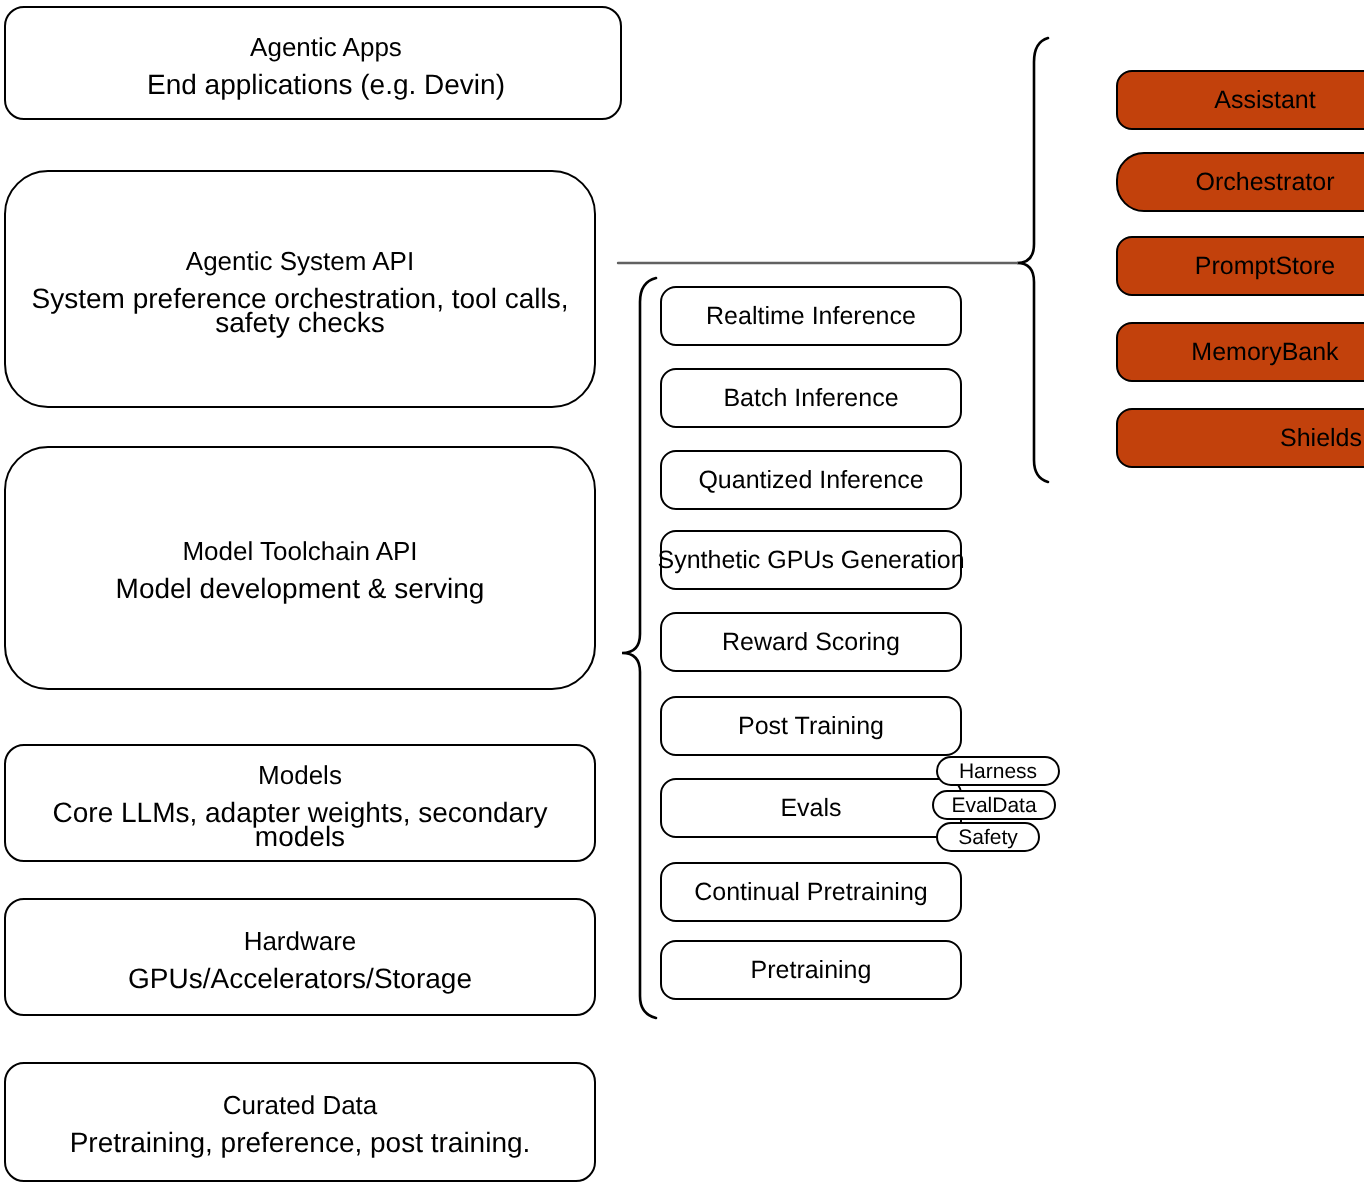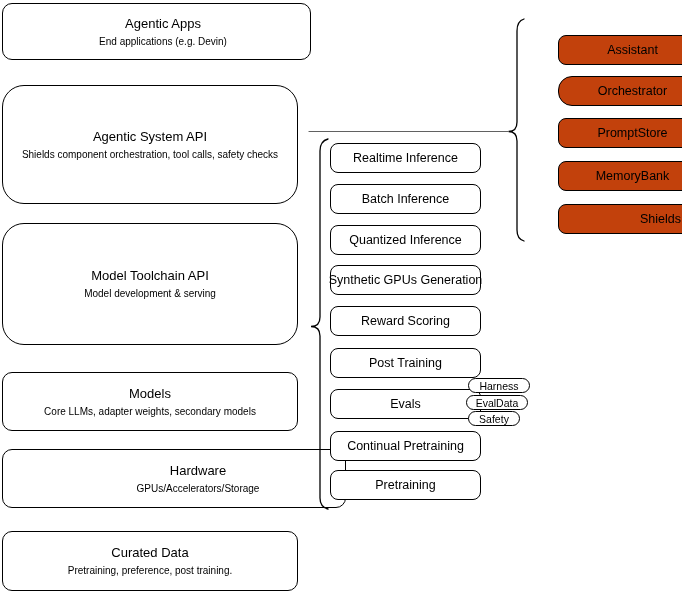--- a/index.html
+++ b/index.html
@@ -20,26 +20,26 @@
     border: 1.3px solid #000;
     background: #fff;
     display: flex;
     flex-direction: column;
     align-items: center;
     justify-content: center;
     text-align: center;
     box-sizing: content-box;
   }
   .lbox .title { font-size: 13px; line-height: 15px; }
-  .lbox .sub   { font-size: 10px; line-height: 12px; margin-top: 5px; }
+  .lbox .sub   { font-size: 14px; line-height: 12px; margin-top: 5px; }
   .b1 { top: 3px;   height: 55px;  border-radius: 10px; padding-left: 13px; }
   .b2 { top: 85px;  height: 117px; border-radius: 22px; }
   .b3 { top: 223px; height: 120px; border-radius: 22px; }
   .b4 { top: 372px; height: 57px;  border-radius: 10px; }
-  .b5 { top: 449px; height: 57px;  border-radius: 10px; padding-left: 48px; }
+  .b5 { top: 449px; height: 57px;  border-radius: 10px; }
   .b6 { top: 531px; height: 58px;  border-radius: 10px; }
 
   
   .mbox {
     position: absolute;
     left: 330px;
     width: 149px;
     height: 28px;
     border: 1.3px solid #000;
     border-radius: 8px;
@@ -101,21 +101,21 @@
 <body>
 
 <div class="canvas">
 
   <div class="lbox b1">
     <div class="title">Agentic Apps</div>
     <div class="sub">End applications (e.g. Devin)</div>
   </div>
   <div class="lbox b2">
     <div class="title">Agentic System API</div>
-    <div class="sub">Shields component orchestration, tool calls, safety checks</div>
+    <div class="sub">System preference orchestration, tool calls, safety checks</div>
   </div>
   <div class="lbox b3">
     <div class="title">Model Toolchain API</div>
     <div class="sub">Model development &amp; serving</div>
   </div>
   <div class="lbox b4">
     <div class="title">Models</div>
     <div class="sub">Core LLMs, adapter weights, secondary models</div>
   </div>
   <div class="lbox b5">

